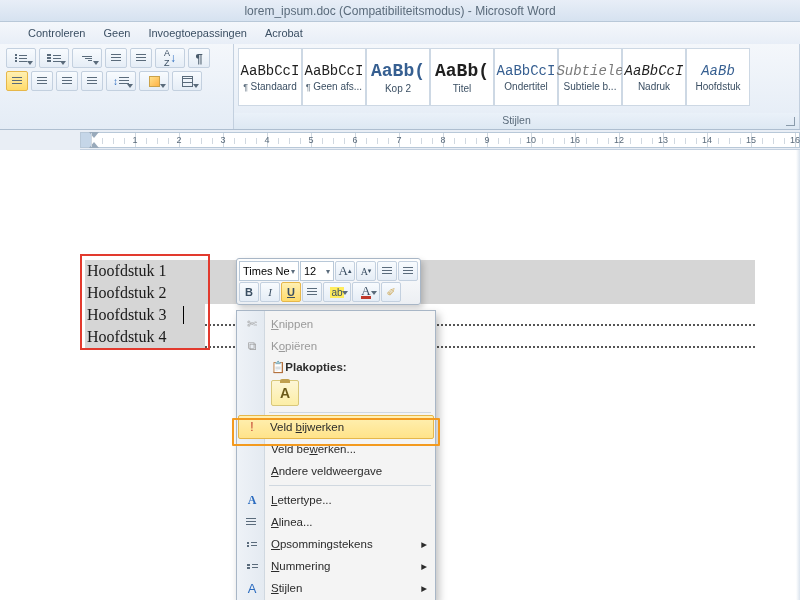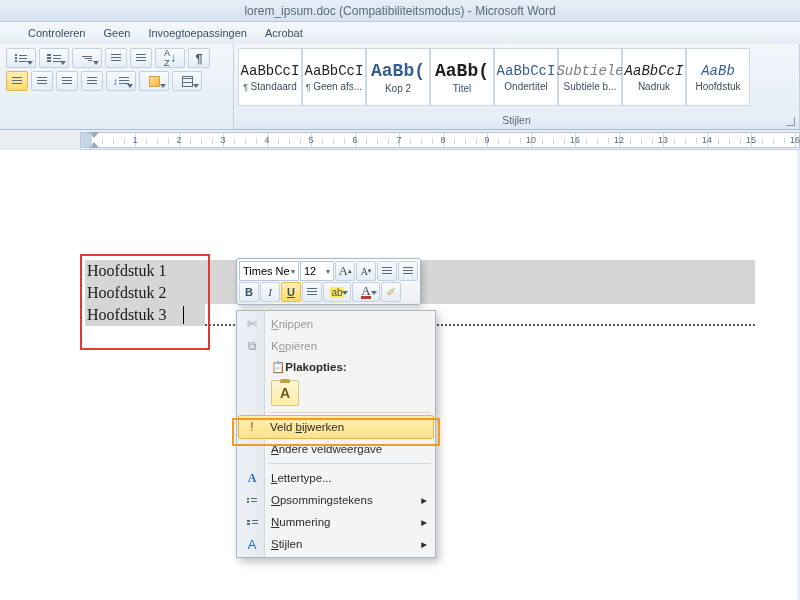--- a/index.html
+++ b/index.html
@@ -387,20 +387,25 @@
           <div class="toc-dots" style="width: auto; left: 0px; right: 0px;"></div>
           <div class="toc-sel" style="width: 670px;"></div>
           <span class="lbl">Hoofdstuk 2 </span>
         </div>
         <div class="toc-row">
           <div class="toc-dots" style="left: 0px; right: 0px; width: auto;"></div>
           <div class="toc-sel" style="width: 120px;"></div>
           <span class="lbl">Hoofdstuk 3 </span>
           <div class="toc-caret" style="left: 98px;"></div>
         </div>
+        <div class="toc-row">
+          <div class="toc-dots" style="left: 0px; right: 0px; width: auto;"></div>
+          <div class="toc-sel" style="width: 120px;"></div>
+          <span class="lbl">Hoofdstuk 4 </span>
+        </div>
       </div>
 
     <div class="redbox" style="left:80px; top:104px; width:130px; height:96px;"></div>
   </div>
 </div>
 
 <div class="minitb" style="left:236px; top:258px;">
   <div class="row">
     <div class="font-box">
         <span>Times Ne</span>
@@ -467,27 +472,36 @@
         <span>A</span>
       </div>
   </div>
   <div class="ctx-sep"></div>
 
   <div class="ctx-item hover">
     <span class="ico" style="color:#c0392b">!</span>
     <span>Veld <span class="ul">b</span>ijwerken</span>
   </div>
   <div class="ctx-item">
+    <span>Veld be<span class="ul">w</span>erken...</span>
+  </div>
+  <div class="ctx-item">
     <span><span class="ul">A</span>ndere veldweergave</span>
   </div>
   <div class="ctx-sep"></div>
 
   <div class="ctx-item">
     <span class="ico" style="color:#2a6bbf;font-family:serif;font-weight:bold">A</span>
     <span><span class="ul">L</span>ettertype...</span>
+  </div>
+  <div class="ctx-item">
+    <span class="ico">
+        <span class="ico-lines" style="width:12px"></span>
+      </span>
+    <span><span class="ul">A</span>linea...</span>
   </div>
   <div class="ctx-item">
     <span class="ico">
         <div class="ico-bullets">
           <span>
             <i></i>
             <b style="width:6px"></b>
           </span>
           <span>
             <i></i>

